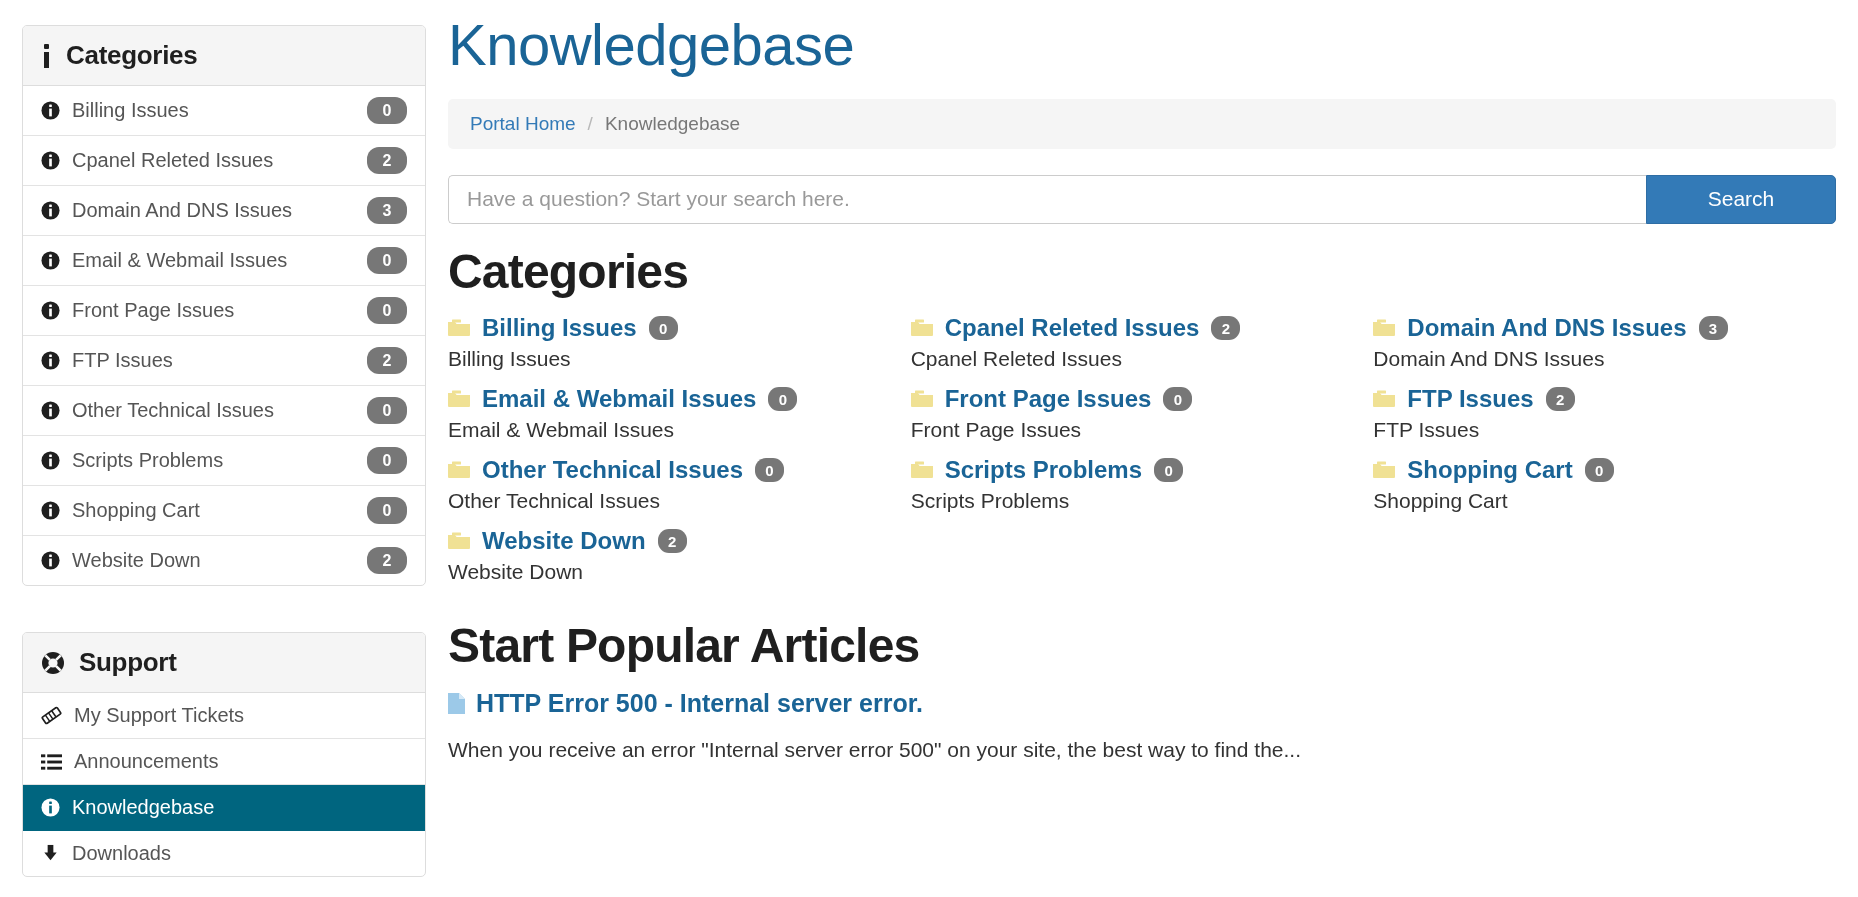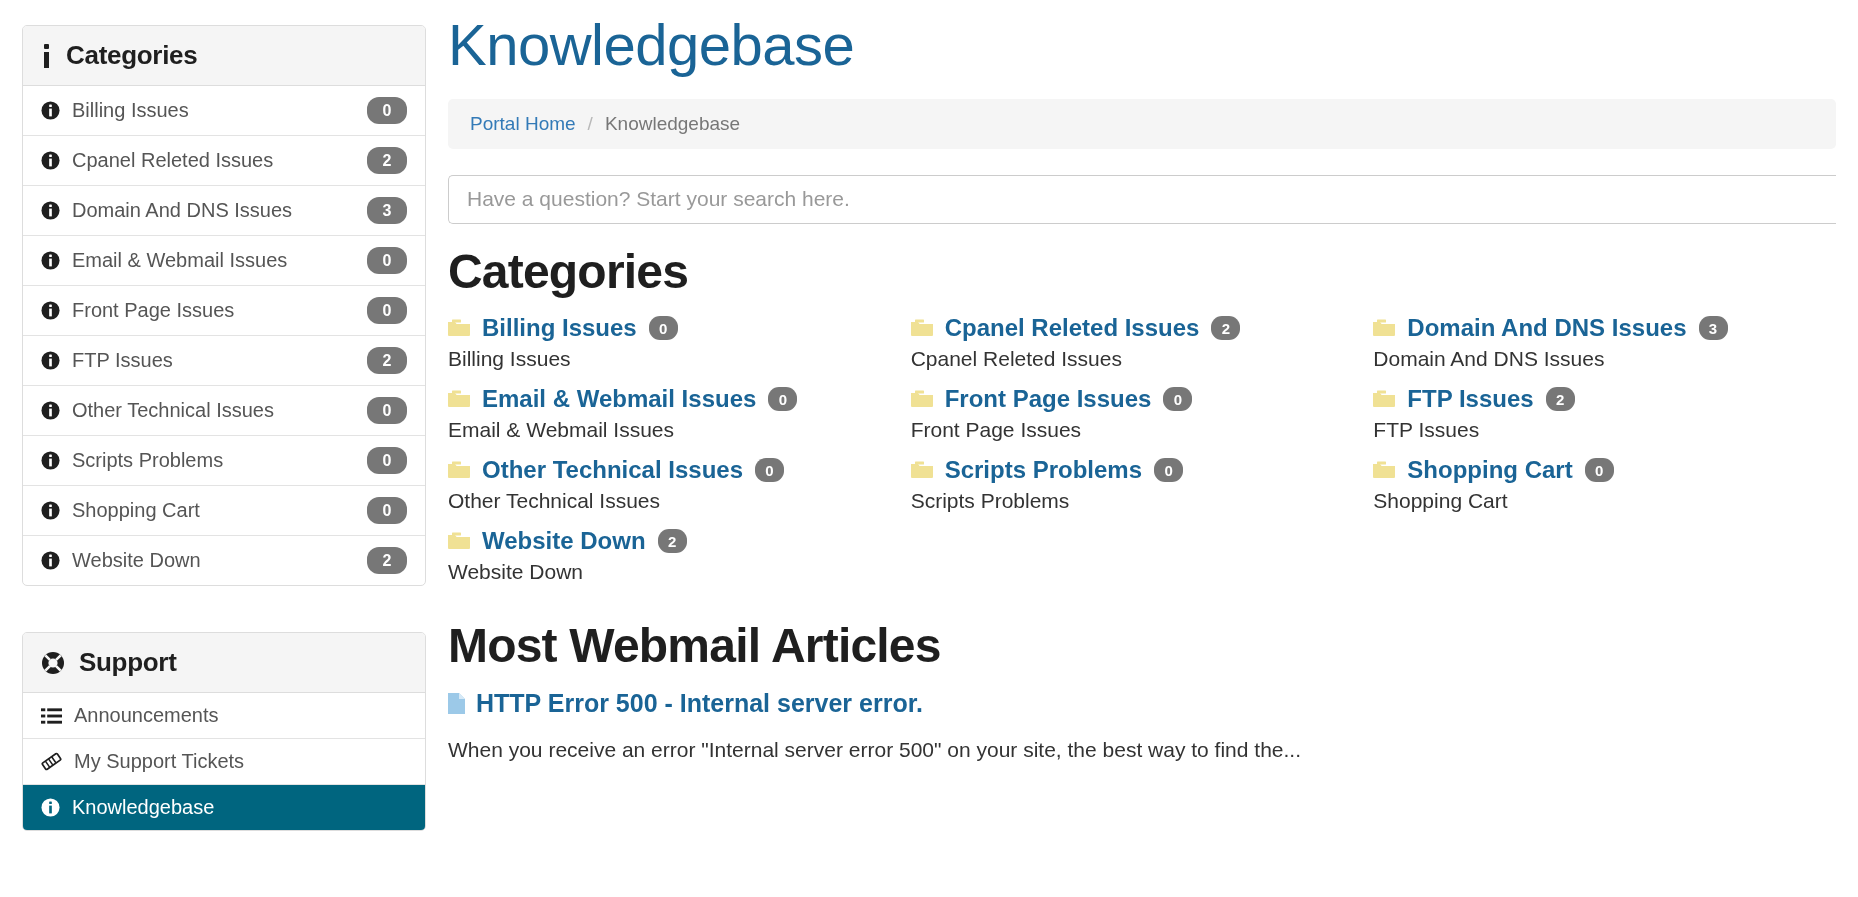--- a/index.html
+++ b/index.html
@@ -359,68 +359,78 @@
             <circle cx="12" cy="12" r="11" fill="currentColor"></circle>
             <circle cx="12" cy="12" r="4.6" fill="#f5f5f5"></circle>
             <path d="M4.3 4.3 L8.9 8.9 M19.7 4.3 L15.1 8.9 M4.3 19.7 L8.9 15.1 M19.7 19.7 L15.1 15.1" stroke="#f5f5f5" stroke-width="2.6"></path>
           </svg>
         </span>
         <span class="panel-title">Support</span>
       </div>
       <ul class="list-group">
         <li class="list-item">
           <span class="ico">
+            <svg width="21" height="21" viewBox="0 0 22 22">
+              <g transform="rotate(-35 11 11)">
+                <rect x="1.5" y="7" width="19" height="8" rx="1.2" fill="none" stroke="currentColor" stroke-width="1.8"></rect>
+                <path d="M6 7 L6 15 M10 7 L10 15 M14 7 L14 15" stroke="currentColor" stroke-width="1.6"></path>
+              </g>
+            </svg>
+          </span>
+          <span class="lbl">My Support Tickets</span>
+        </li>
+        <li class="list-item">
+          <span class="ico">
             <svg width="21" height="18" viewBox="0 0 22 18">
               <rect x="0" y="1" width="4.5" height="3" fill="currentColor"></rect>
                 <rect x="6.5" y="1" width="15.5" height="3" fill="currentColor"></rect>
               <rect x="0" y="7.5" width="4.5" height="3" fill="currentColor"></rect>
                 <rect x="6.5" y="7.5" width="15.5" height="3" fill="currentColor"></rect>
               <rect x="0" y="14" width="4.5" height="3" fill="currentColor"></rect>
                 <rect x="6.5" y="14" width="15.5" height="3" fill="currentColor"></rect>
             </svg>
           </span>
           <span class="lbl">Announcements</span>
         </li>
-        <li class="list-item">
-          <span class="ico">
-            <svg width="21" height="21" viewBox="0 0 22 22">
-              <g transform="rotate(-35 11 11)">
-                <rect x="1.5" y="7" width="19" height="8" rx="1.2" fill="none" stroke="currentColor" stroke-width="1.8"></rect>
-                <path d="M6 7 L6 15 M10 7 L10 15 M14 7 L14 15" stroke="currentColor" stroke-width="1.6"></path>
-              </g>
-            </svg>
-          </span>
-          <span class="lbl">My Support Tickets</span>
-        </li>
         <li class="list-item active">
           <span class="ico">
             <svg width="19" height="19" viewBox="0 0 20 20">
                 <circle cx="10" cy="10" r="9.5" fill="currentColor"></circle>
                 <rect x="8.6" y="3.6" width="2.8" height="2.8" rx="0.6" fill="#00657f"></rect>
                 <rect x="8.6" y="8" width="2.8" height="8.2" fill="#00657f"></rect>
               </svg>
           </span>
           <span class="lbl">Knowledgebase</span>
+        </li>
+        <li class="list-item">
+          <span class="ico">
+            <svg width="19" height="19" viewBox="0 0 20 20">
+                <rect x="7" y="1" width="6" height="9" fill="currentColor"></rect>
+                <path d="M3.5 9 L10 17 L16.5 9 Z" fill="currentColor"></path>
+              </svg>
+          </span>
+          <span class="lbl">Downloads</span>
         </li>
       </ul>
     </section>
   </aside>
 
   <main class="main">
 
     <h1 class="page-title">Knowledgebase</h1>
 
     <nav class="breadcrumb">
       <a>Portal Home</a>
       <span class="sep">/</span>
       <span class="cur">Knowledgebase</span>
     </nav>
 
     <form class="search-row">
       <input class="search-input" type="text" placeholder="Have a question? Start your search here." style="">
+      <button class="search-btn" type="submit">Search</button>
     </form>
 
     <h2 class="section-title">Categories</h2>
 
     <div class="cat-grid">
 
       <div class="cat-cell">
         <div class="cat-head">
           <span>
               <svg width="22" height="18" viewBox="0 0 22 18">
@@ -555,21 +565,21 @@
               </svg>
             </span>
           <a class="cat-link">Website Down</a>
           <span class="cat-badge">2</span>
         </div>
         <div class="cat-desc">Website Down</div>
       </div>
 
     </div>
 
-    <h2 class="section-title">Most Webmail Articles</h2>
+    <h2 class="section-title">Start Popular Articles</h2>
 
     <div class="article">
       <div class="article-head">
         <span>
           <svg width="17" height="21" viewBox="0 0 17 21">
             <path d="M0 0 h11 l6 6 v15 H0 Z" fill="#9cc9e8"></path>
             <path d="M11 0 l6 6 h-6 Z" fill="#d6e9f7"></path>
           </svg>
         </span>
         <a class="article-link">HTTP Error 500 - Internal server error.</a>

